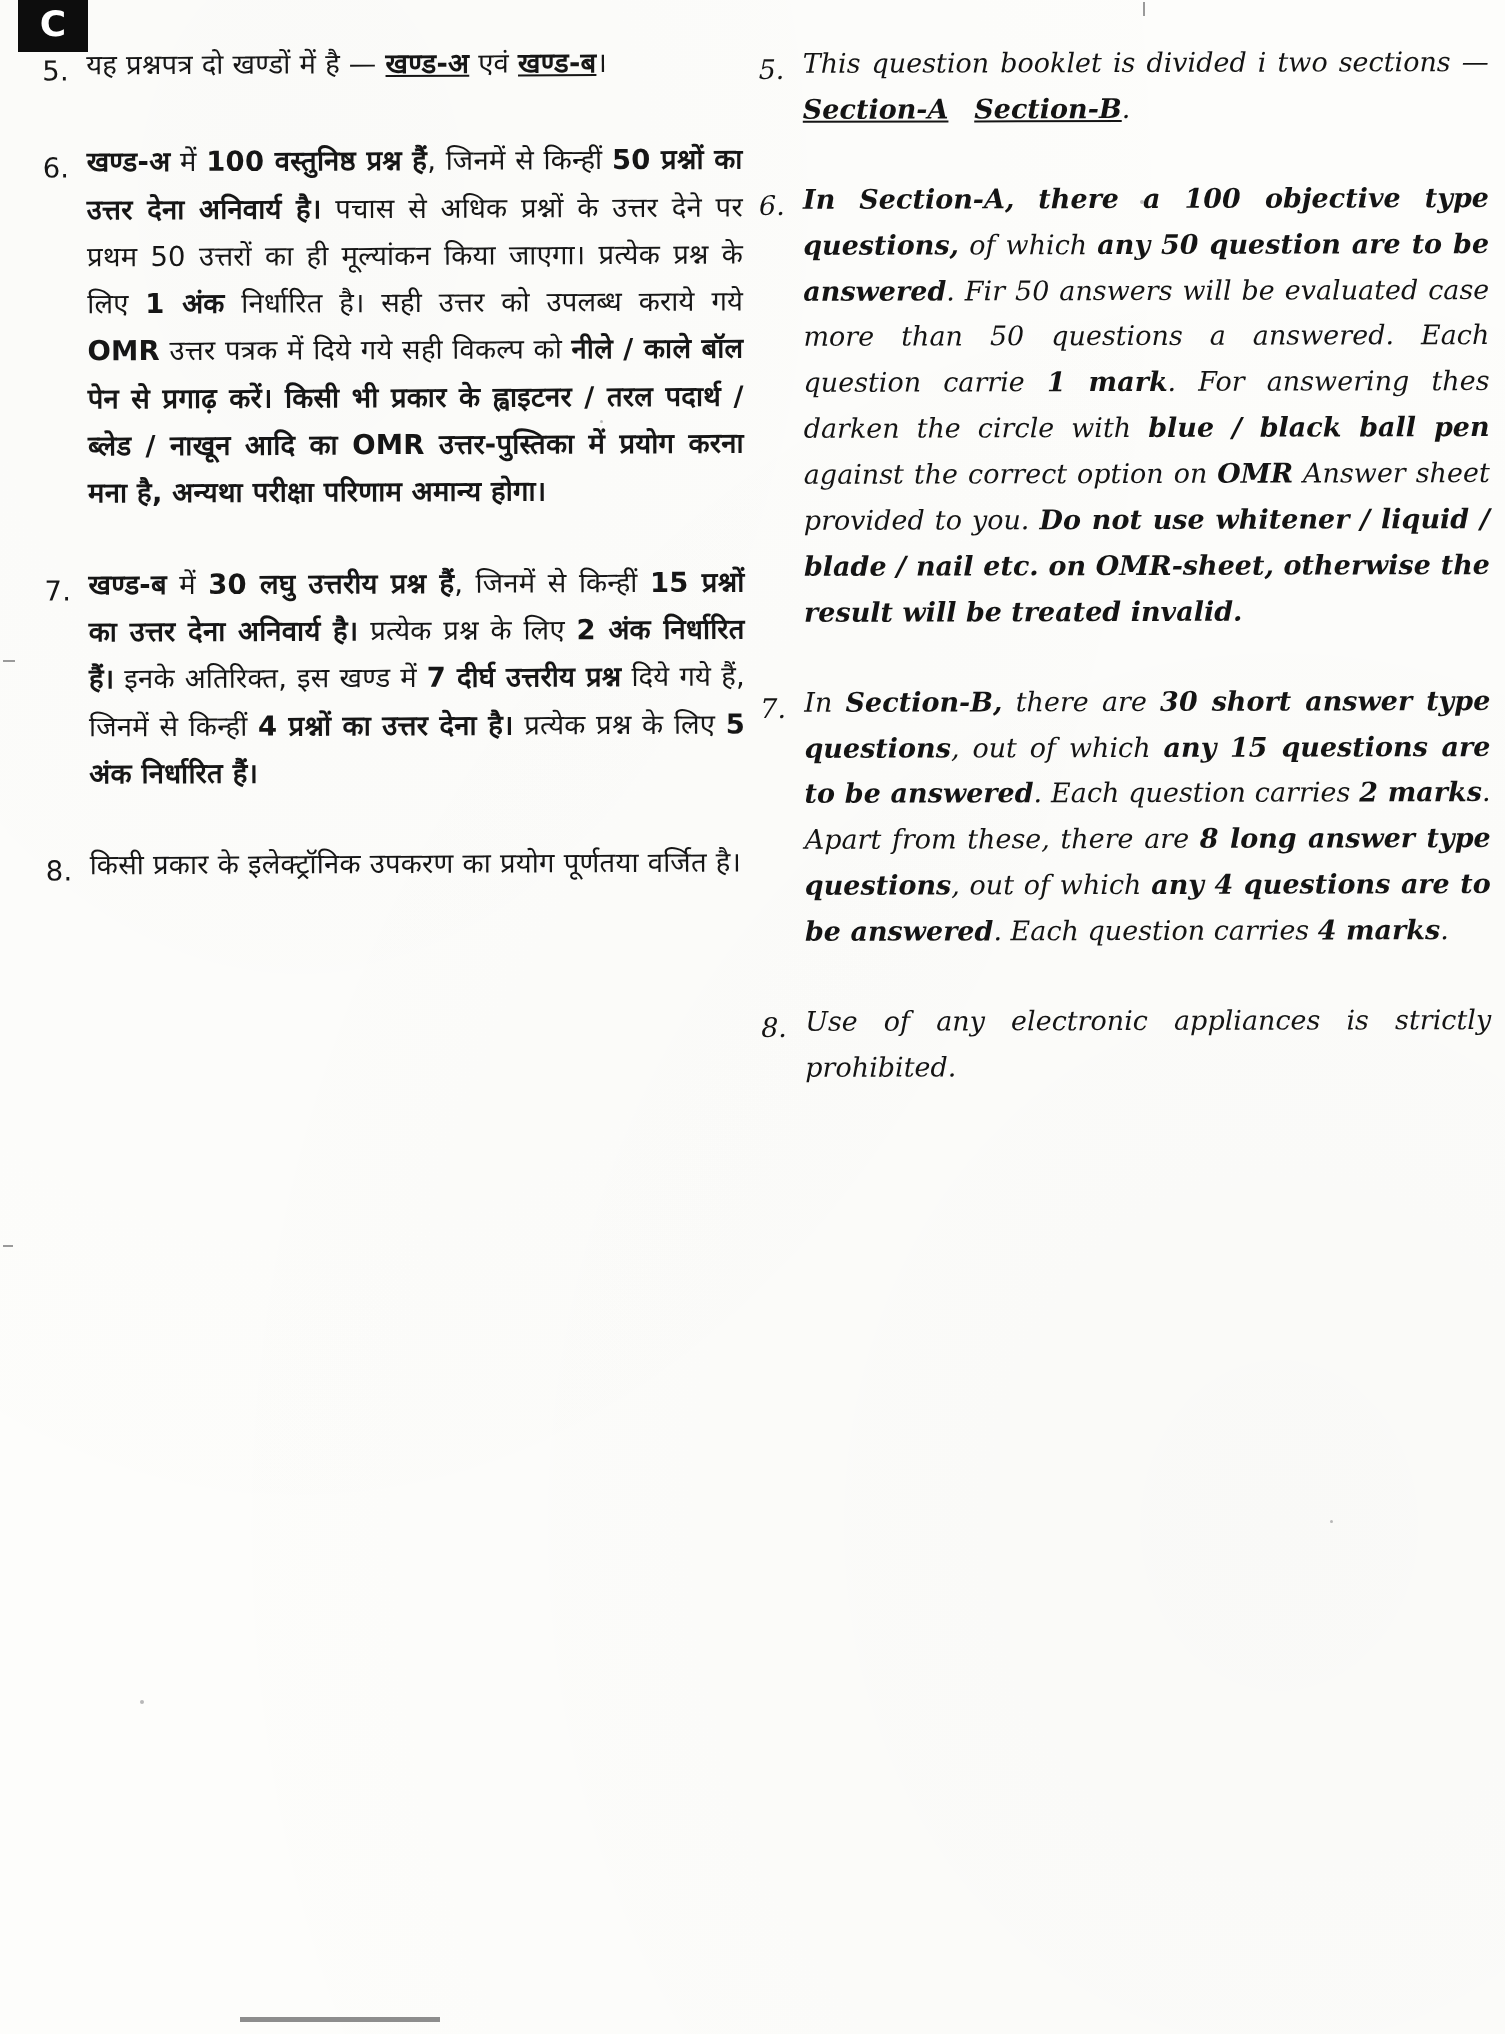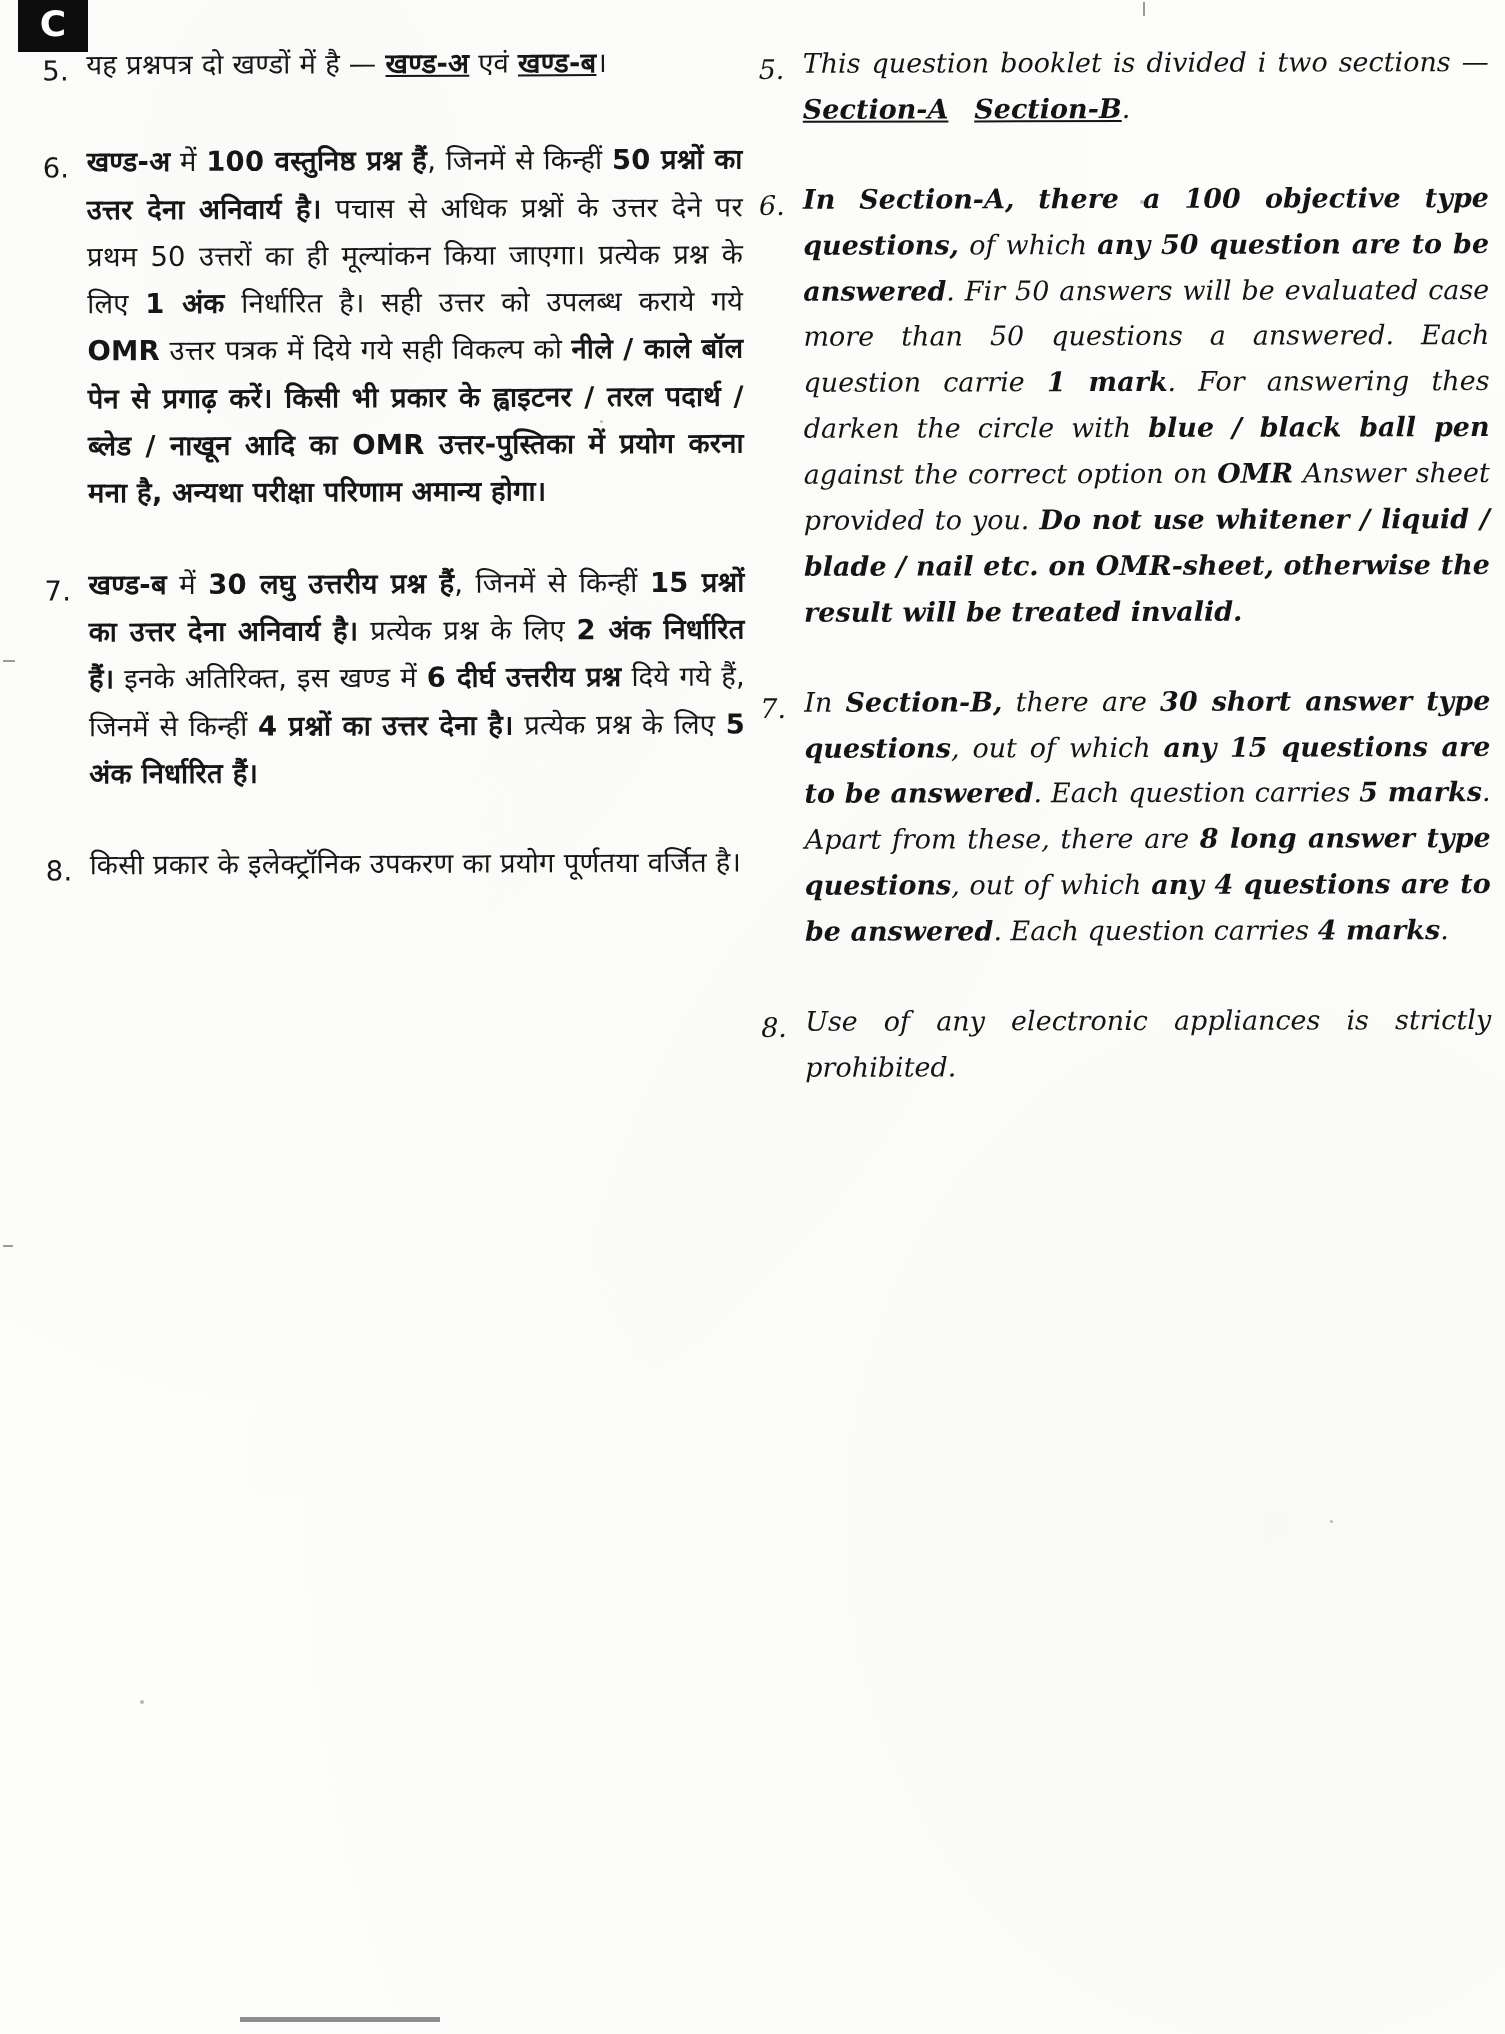--- a/index.html
+++ b/index.html
@@ -154,21 +154,21 @@
         <div class="body hi">यह प्रश्नपत्र दो खण्डों में है — <b class="u">खण्ड-अ</b> एवं <b class="u">खण्ड-ब</b>।</div>
       </div>
 
       <div class="item sp-lg">
         <div class="num hi num-t">6.</div>
         <div class="body hi"><b>खण्ड-अ</b> में <b>100 वस्तुनिष्ठ प्रश्न हैं</b>, जिनमें से किन्हीं <b>50 प्रश्नों का उत्तर देना अनिवार्य है।</b> पचास से अधिक प्रश्नों के उत्तर देने पर प्रथम 50 उत्तरों का ही मूल्यांकन किया जाएगा। प्रत्येक प्रश्न के लिए <b>1 अंक</b> निर्धारित है। सही उत्तर को उपलब्ध कराये गये <b>OMR</b> उत्तर पत्रक में दिये गये सही विकल्प को <b>नीले / काले बॉल पेन से प्रगाढ़ करें। किसी भी प्रकार के ह्वाइटनर / तरल पदार्थ / ब्लेड / नाखून आदि का OMR उत्तर-पुस्तिका में प्रयोग करना मना है, अन्यथा परीक्षा परिणाम अमान्य होगा।</b></div>
       </div>
 
       <div class="item sp-lg">
         <div class="num hi num-t">7.</div>
-        <div class="body hi"><b>खण्ड-ब</b> में <b>30 लघु उत्तरीय प्रश्न हैं</b>, जिनमें से किन्हीं <b>15 प्रश्नों का उत्तर देना अनिवार्य है।</b> प्रत्येक प्रश्न के लिए <b>2 अंक निर्धारित हैं।</b> इनके अतिरिक्त, इस खण्ड में <b>6 दीर्घ उत्तरीय प्रश्न</b> दिये गये हैं, जिनमें से किन्हीं <b>4 प्रश्नों का उत्तर देना है।</b> प्रत्येक प्रश्न के लिए <b>5 अंक निर्धारित हैं।</b></div>
+        <div class="body hi"><b>खण्ड-ब</b> में <b>30 लघु उत्तरीय प्रश्न हैं</b>, जिनमें से किन्हीं <b>15 प्रश्नों का उत्तर देना अनिवार्य है।</b> प्रत्येक प्रश्न के लिए <b>2 अंक निर्धारित हैं।</b> इनके अतिरिक्त, इस खण्ड में <b>7 दीर्घ उत्तरीय प्रश्न</b> दिये गये हैं, जिनमें से किन्हीं <b>4 प्रश्नों का उत्तर देना है।</b> प्रत्येक प्रश्न के लिए <b>5 अंक निर्धारित हैं।</b></div>
       </div>
 
       <div class="item">
         <div class="num hi num-t">8.</div>
         <div class="body hi">किसी प्रकार के इलेक्ट्रॉनिक उपकरण का प्रयोग पूर्णतया वर्जित है।</div>
       </div>
 
     </div>
 
     <div class="col col-eng skew-b">
@@ -178,21 +178,21 @@
         <div class="body en">This question booklet is divided i two sections — <b class="u">Section-A</b> <span>&nbsp;</span> <b class="u">Section-B</b>.</div>
       </div>
 
       <div class="item sp-lg">
         <div class="num en num-t">6.</div>
         <div class="body en"><b>In Section-A, there a 100 objective type questions,</b> of which <b>any 50 question are to be answered</b>. Fir 50 answers will be evaluated case more than 50 questions a answered. Each question carrie <b>1 mark</b>. For answering thes darken the circle with <b>blue / black ball pen</b> against the correct option on <b>OMR</b> Answer sheet provided to you. <b>Do not use whitener / liquid / blade / nail etc. on OMR-sheet, otherwise the result will be treated invalid.</b></div>
       </div>
 
       <div class="item sp-lg">
         <div class="num en num-t">7.</div>
-        <div class="body en">In <b>Section-B,</b> there are <b>30 short answer type questions</b>, out of which <b>any 15 questions are to be answered</b>. Each question carries <b>5 marks</b>. Apart from these, there are <b>8 long answer type questions</b>, out of which <b>any 4 questions are to be answered</b>. Each question carries <b>4 marks</b>.</div>
+        <div class="body en">In <b>Section-B,</b> there are <b>30 short answer type questions</b>, out of which <b>any 15 questions are to be answered</b>. Each question carries <b>2 marks</b>. Apart from these, there are <b>8 long answer type questions</b>, out of which <b>any 4 questions are to be answered</b>. Each question carries <b>4 marks</b>.</div>
       </div>
 
       <div class="item">
         <div class="num en num-t">8.</div>
         <div class="body en">Use of any electronic appliances is strictly prohibited.</div>
       </div>
 
     </div>
 
   </div>

